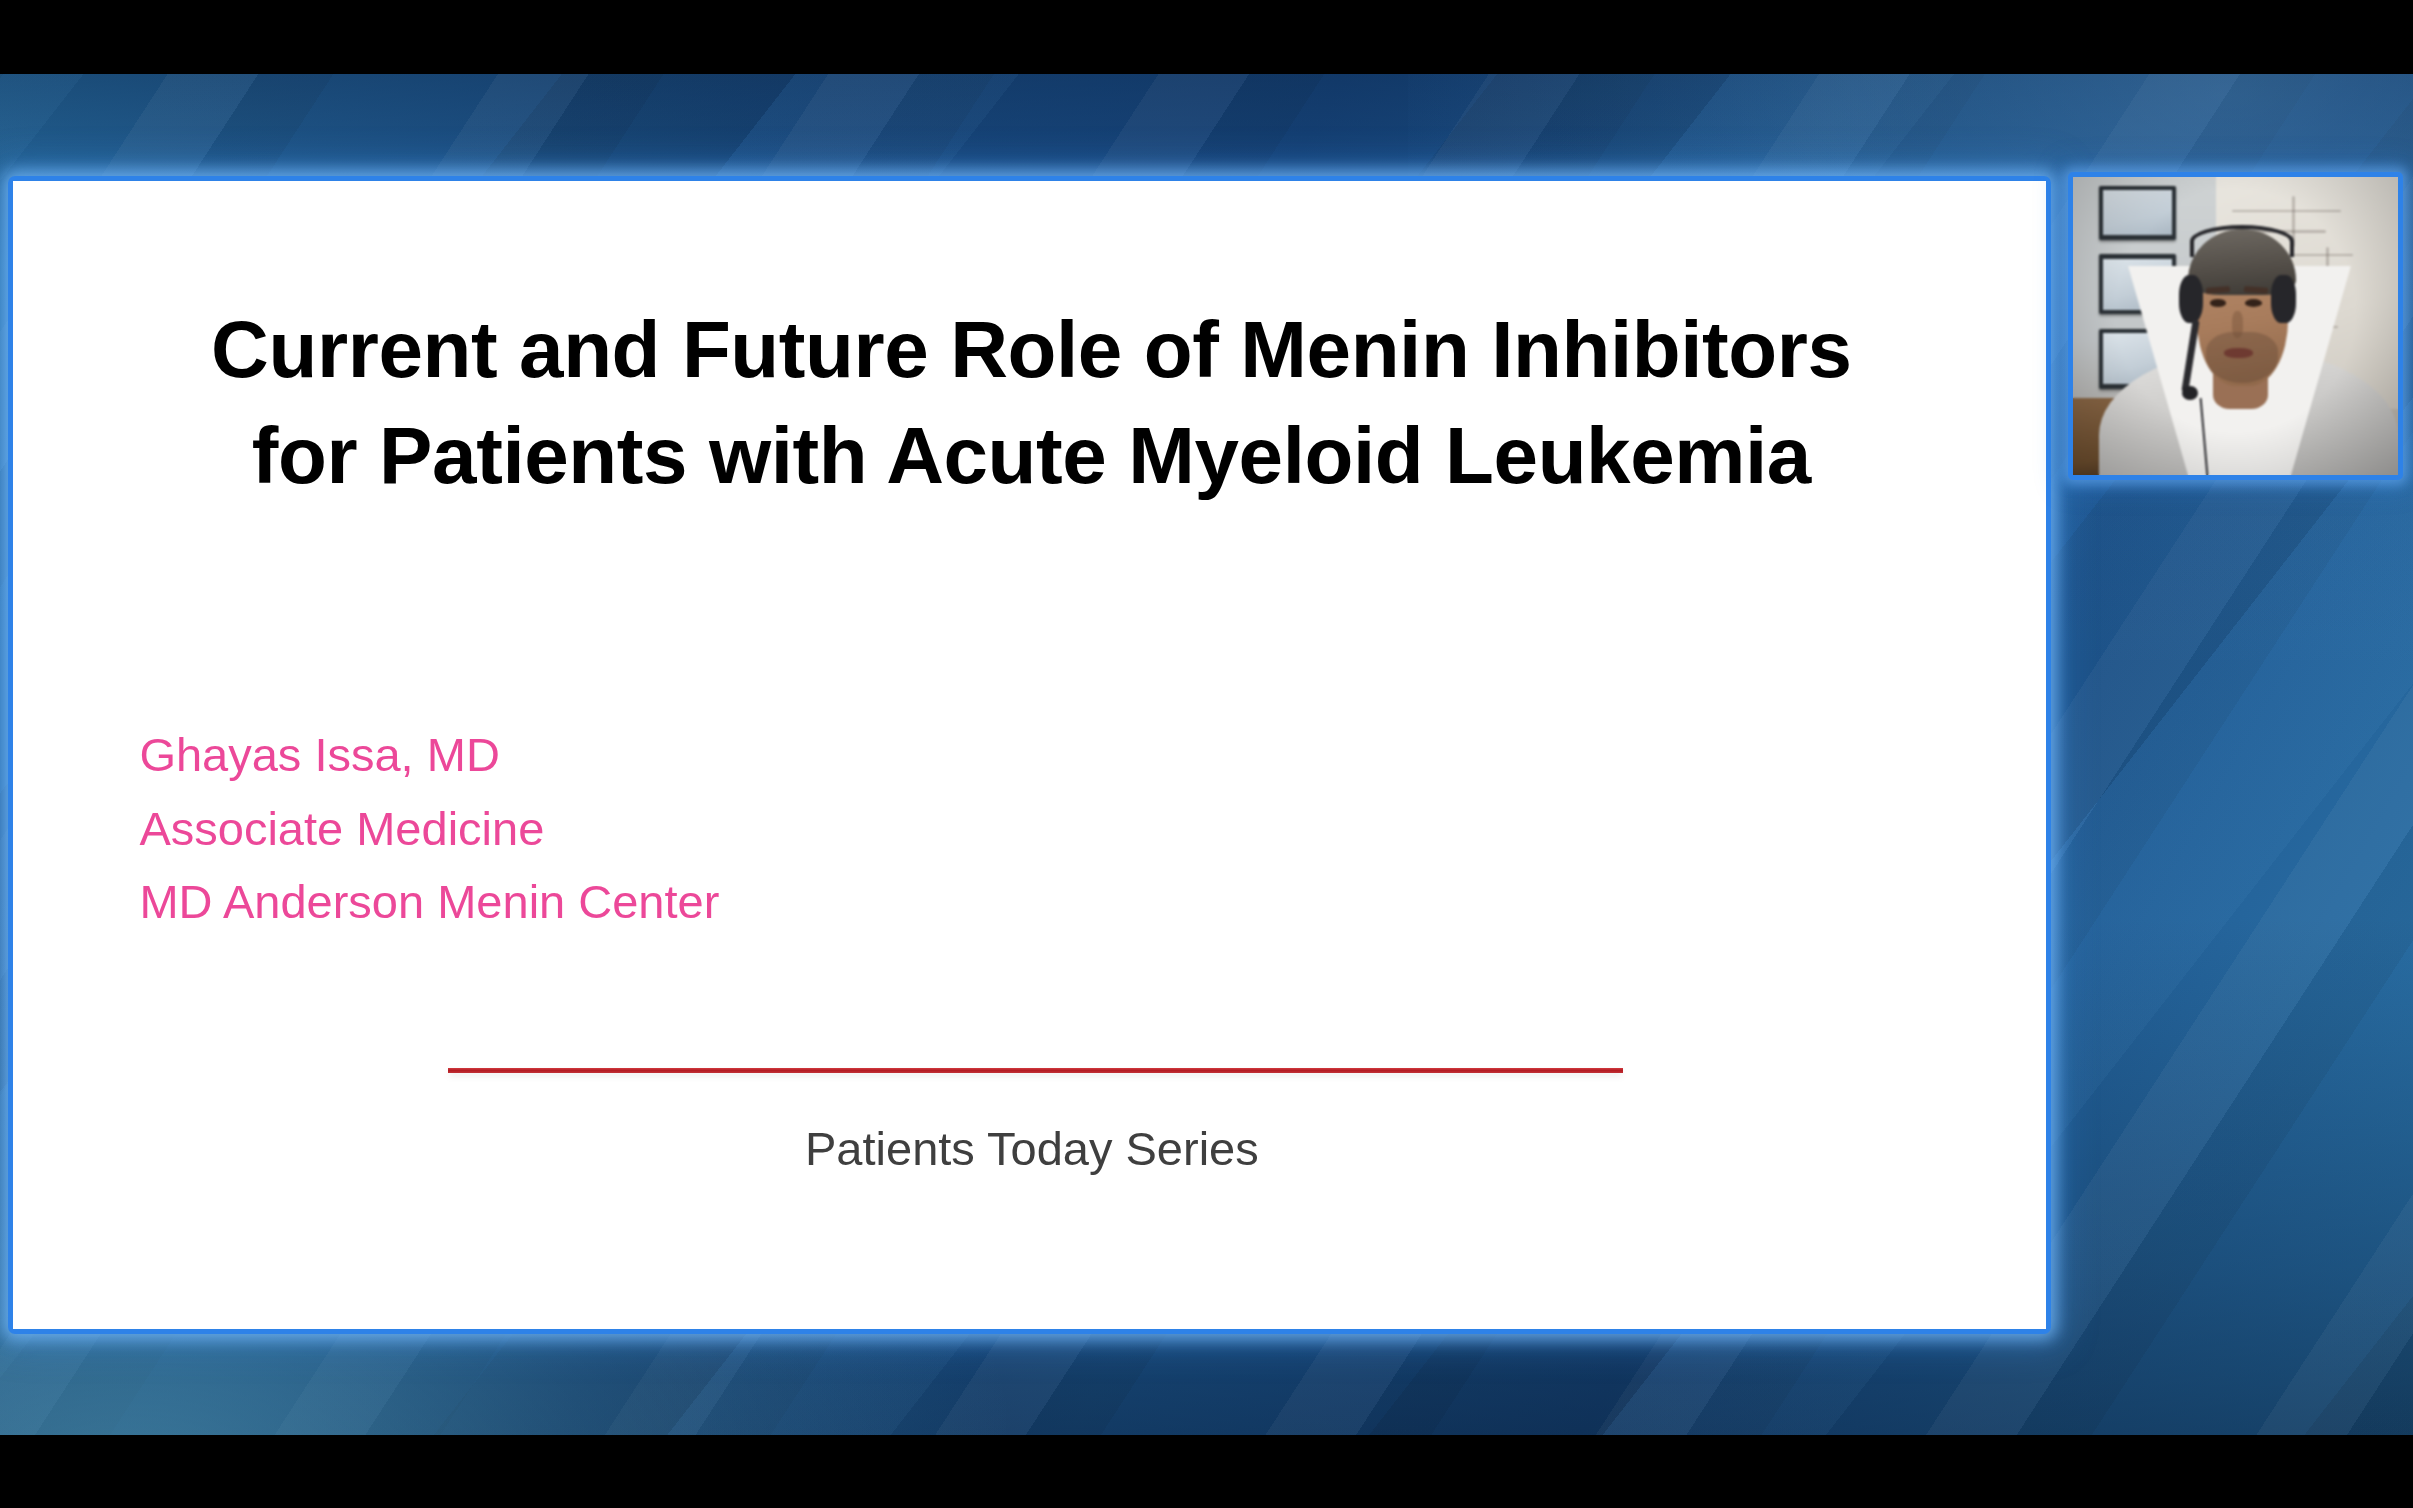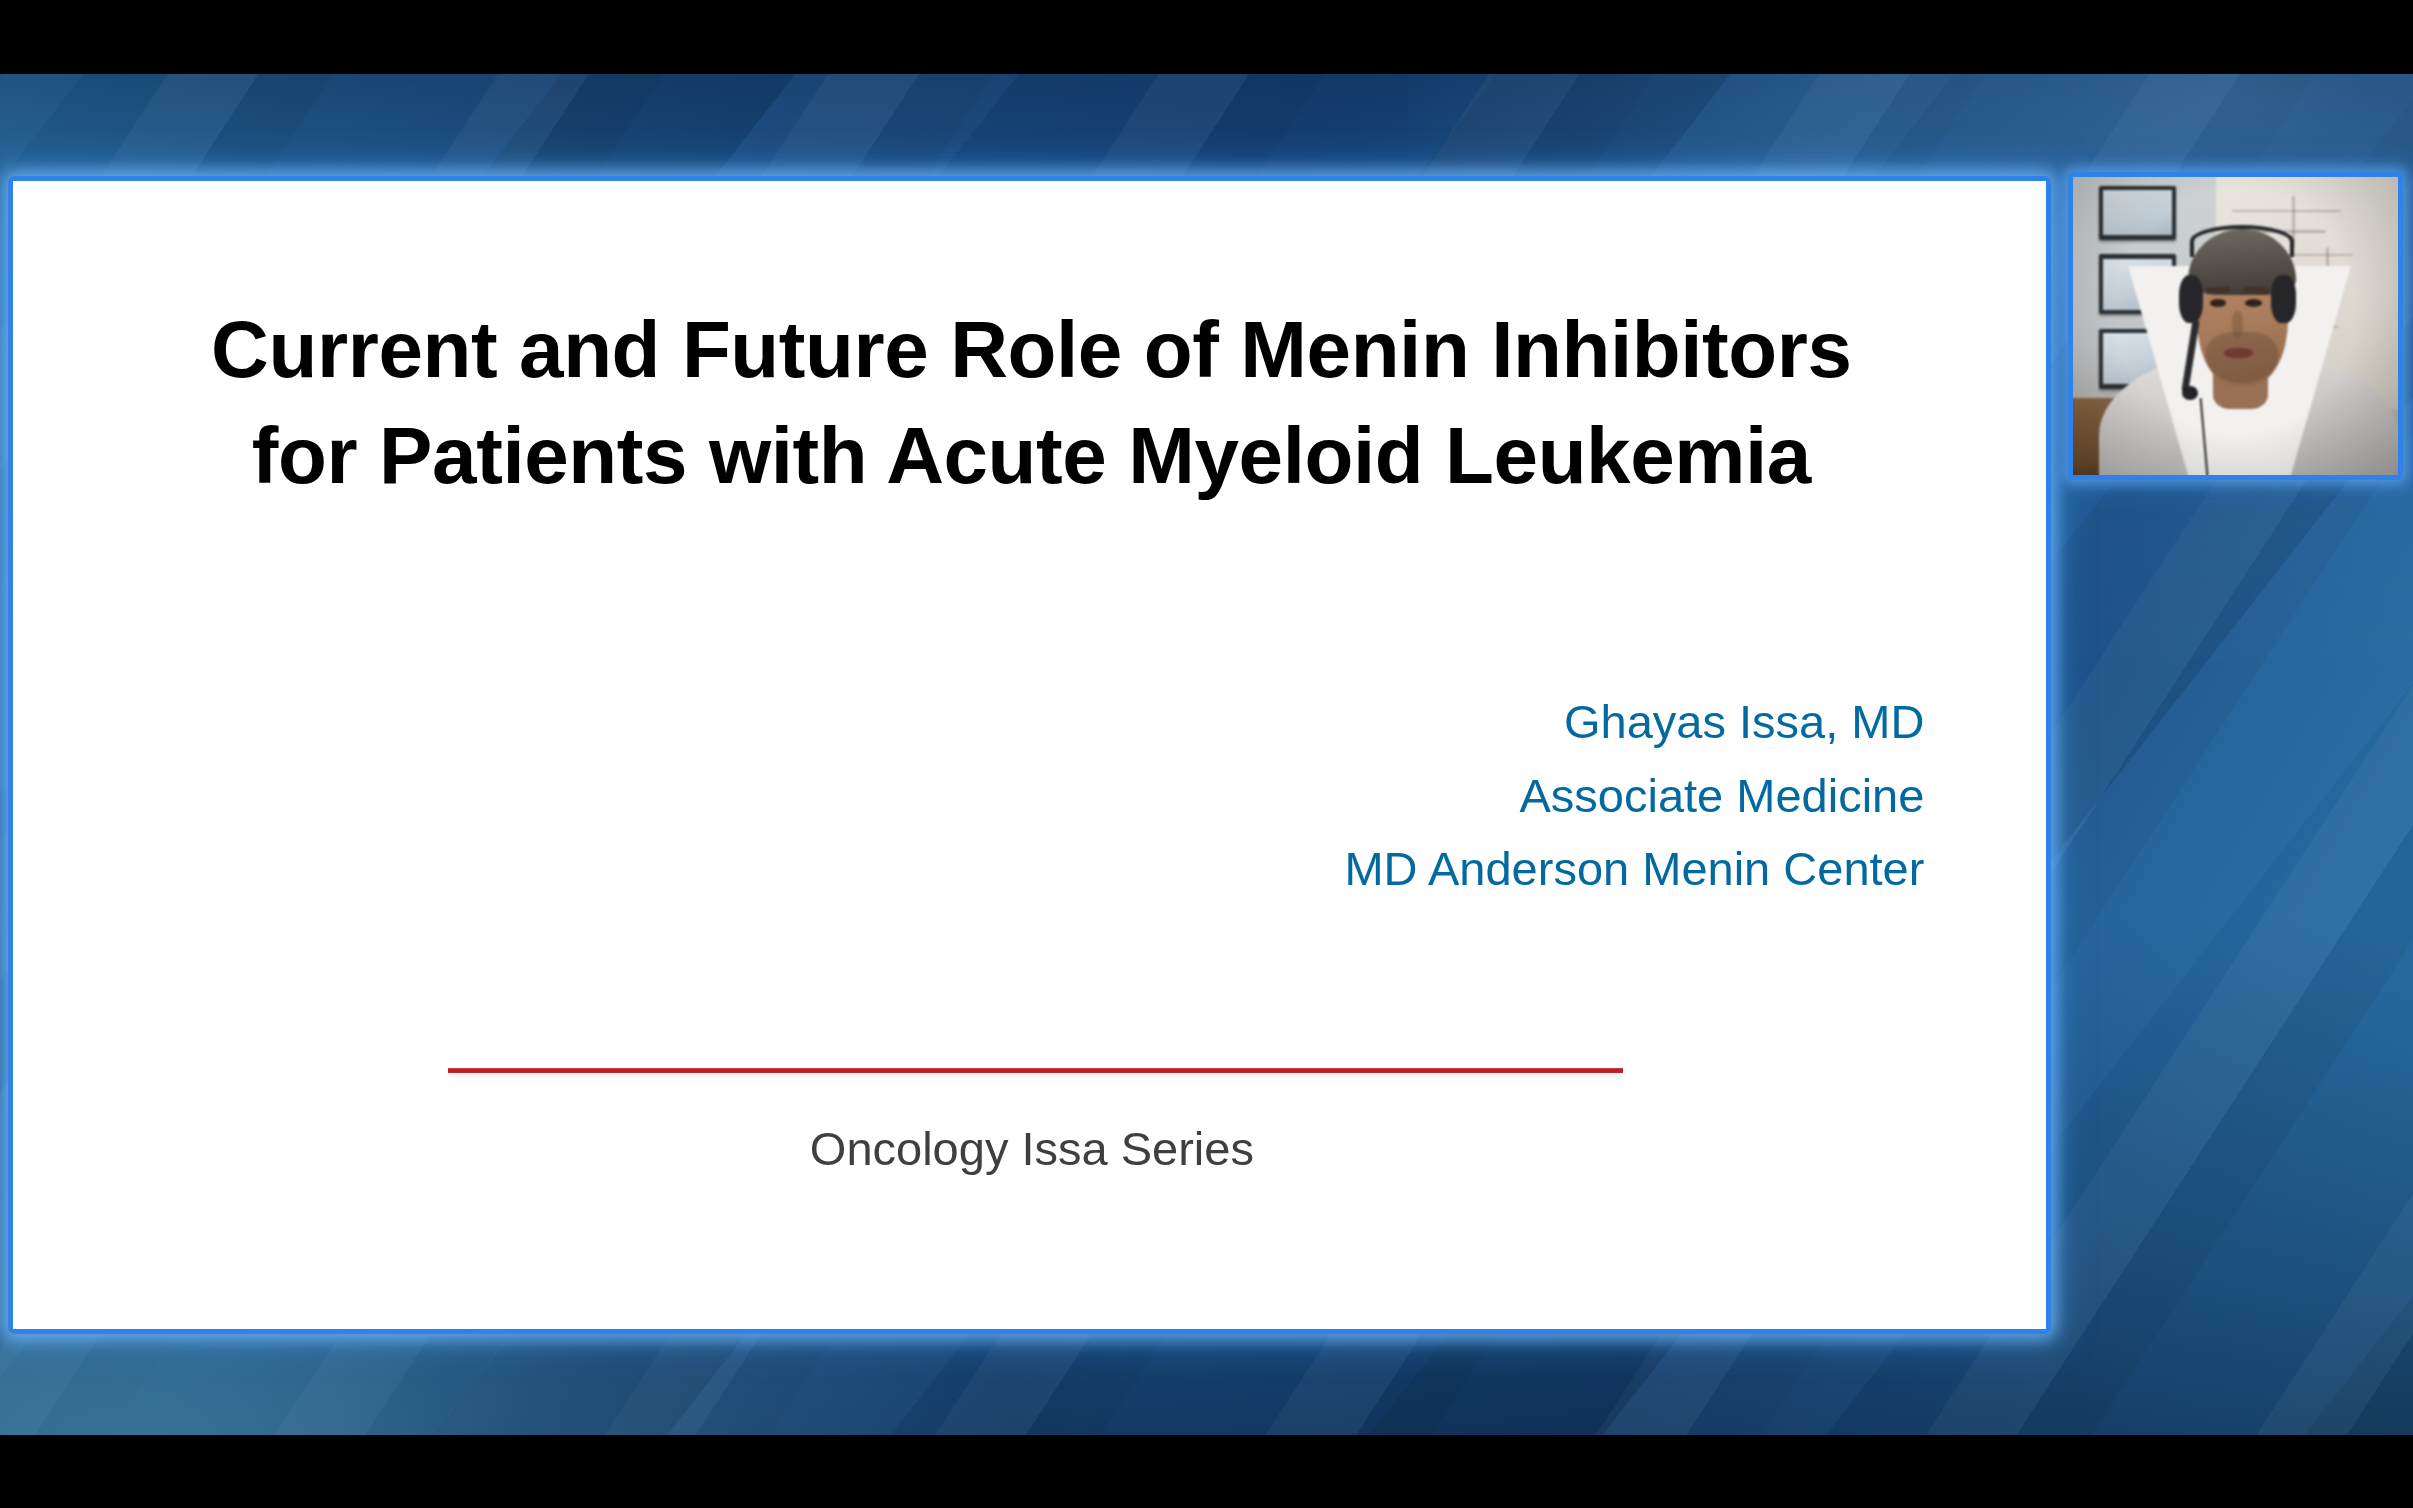--- a/index.html
+++ b/index.html
@@ -158,28 +158,28 @@
     font-weight: bold;
     font-size: 80px;
     line-height: 1.33;
     letter-spacing: -0.4px;
     color: #000000;
   }
 
   #slide-subtitle {
     position: absolute;
     left: 126px;
-    top: 504px;
+    top: 537px;
     width: 1785px;
-    text-align: right;
+    text-align: left;
     font-family: "Liberation Sans", sans-serif;
     font-weight: normal;
     font-size: 47px;
     line-height: 1.565;
-    color: #0369a1;
+    color: #ec4899;
   }
   #slide-subtitle .sub-line { display: block; white-space: nowrap; }
 
   #red-divider {
     position: absolute;
     left: 435px;
     top: 887px;
     width: 1175px;
     height: 5px;
     background: linear-gradient(180deg, #d23a3f 0%, #b31b22 50%, #c13036 100%);
@@ -433,21 +433,21 @@
       <div id="slide-title">Current and Future Role of Menin Inhibitors for Patients with Acute Myeloid Leukemia</div>
 
       <div id="slide-subtitle">
         <span class="sub-line">Ghayas Issa, MD</span>
         <span class="sub-line">Associate Medicine</span>
         <span class="sub-line">MD Anderson Menin Center</span>
       </div>
 
       <div id="red-divider"></div>
 
-      <div id="series-label">Oncology Issa Series</div>
+      <div id="series-label">Patients Today Series</div>
 
     </div>
   </div>
 
   <div id="webcam-panel">
     <div id="webcam-video">
 
       <div class="cam-whiteboard">
         <div class="cam-scribble" style="left:12%; top:14%; width:58%; height:2.5px;"></div>
         <div class="cam-scribble" style="left:20%; top:23%; width:42%; height:2.5px;"></div>

